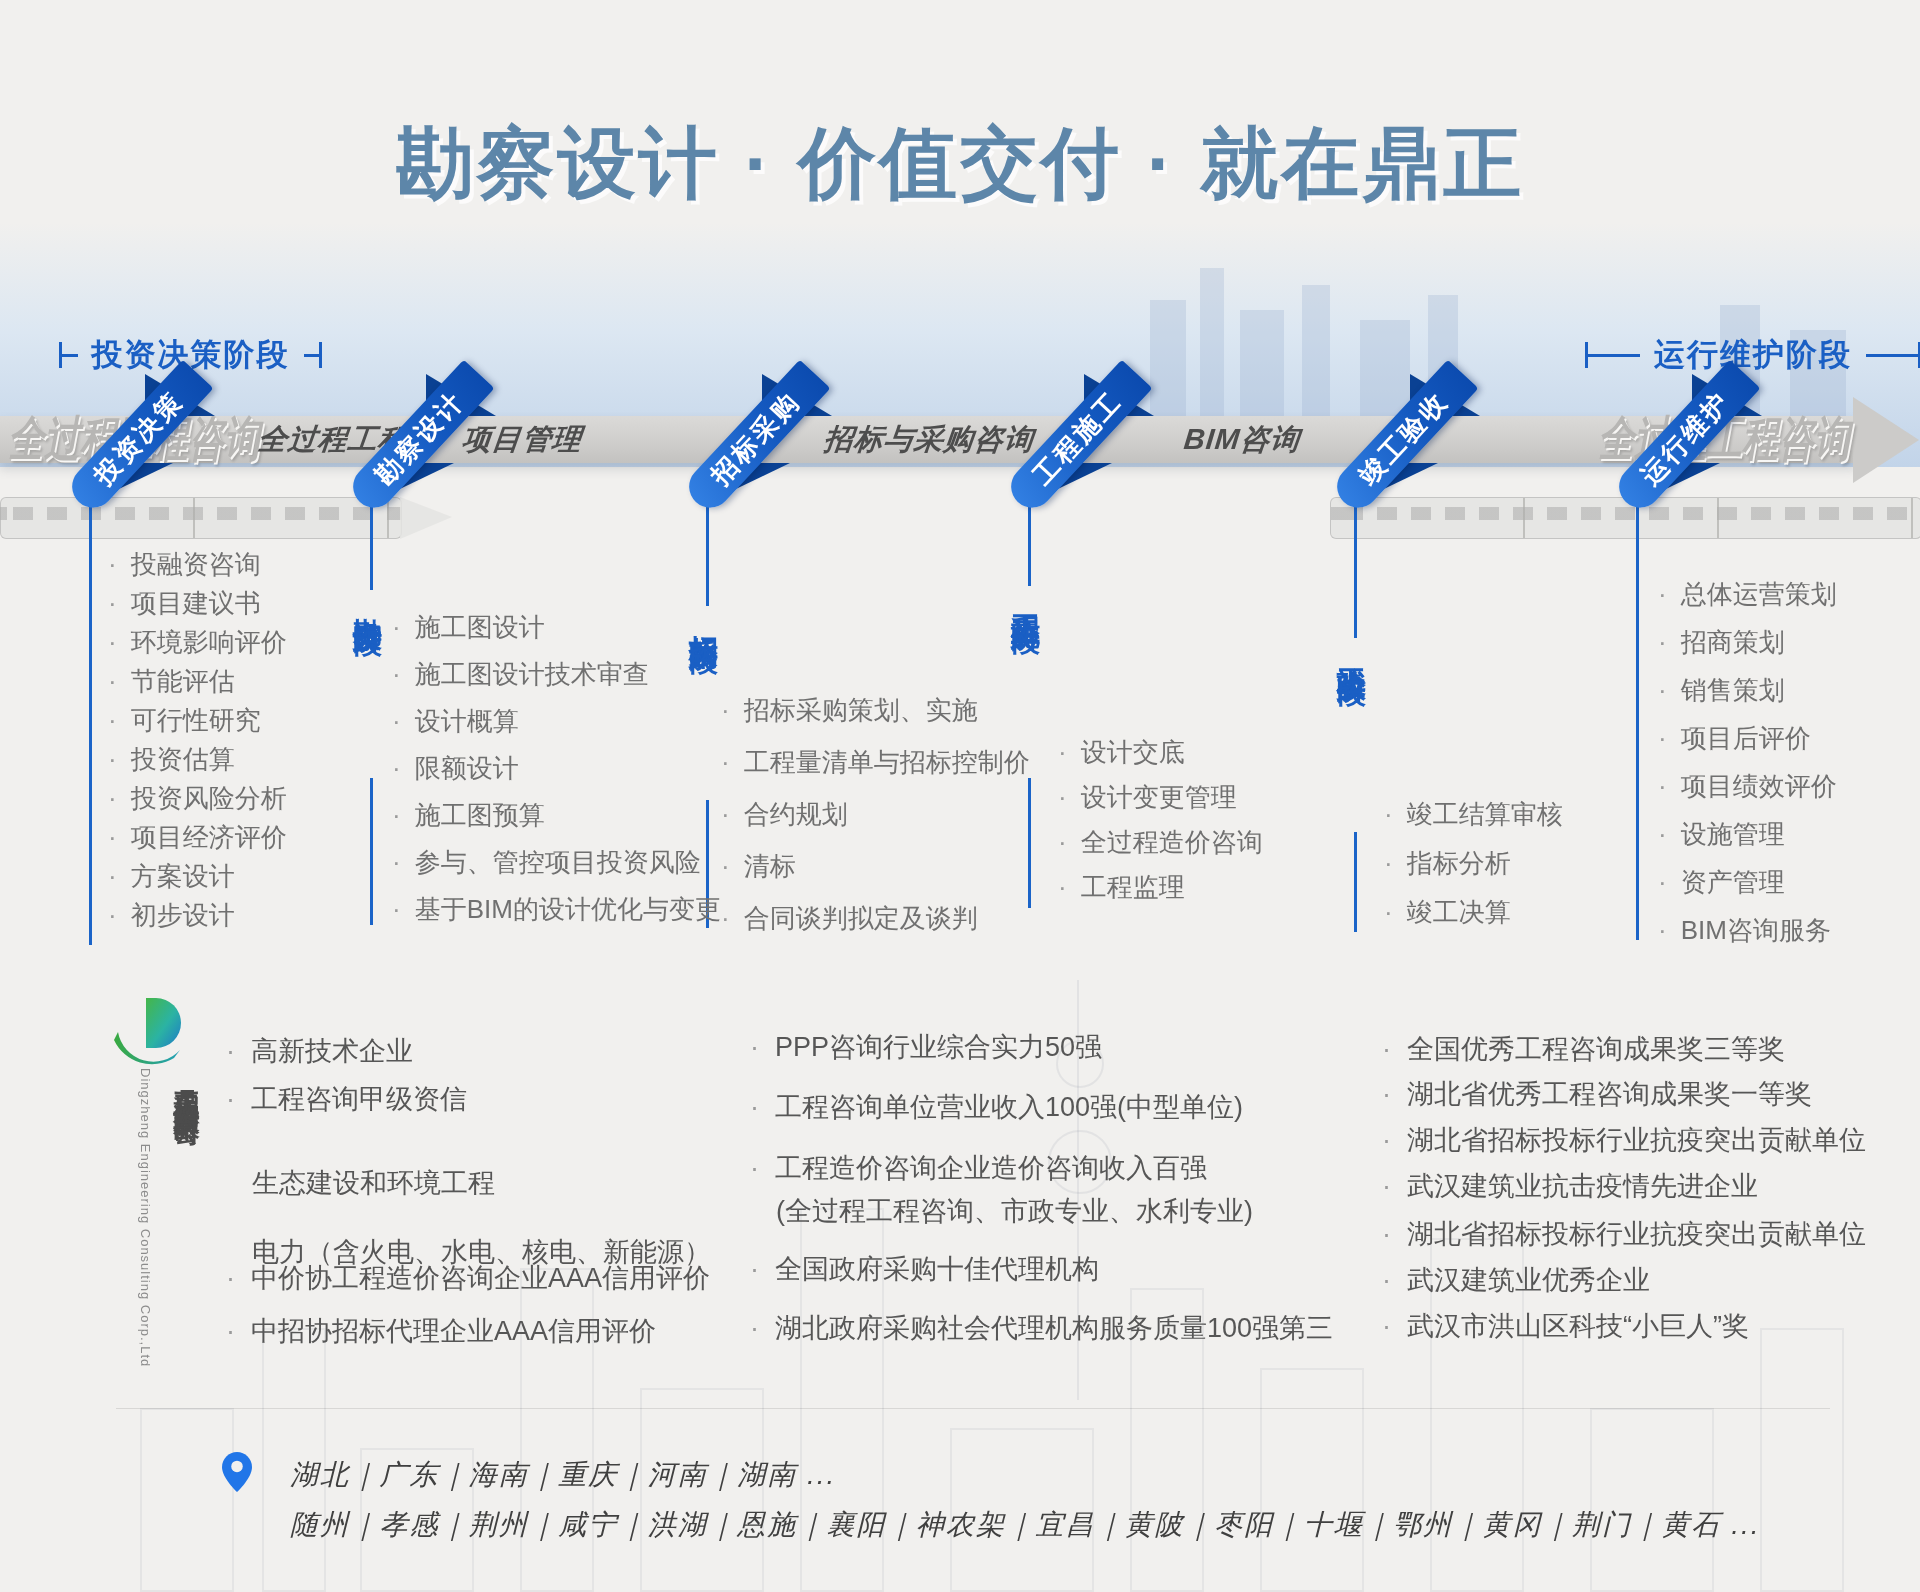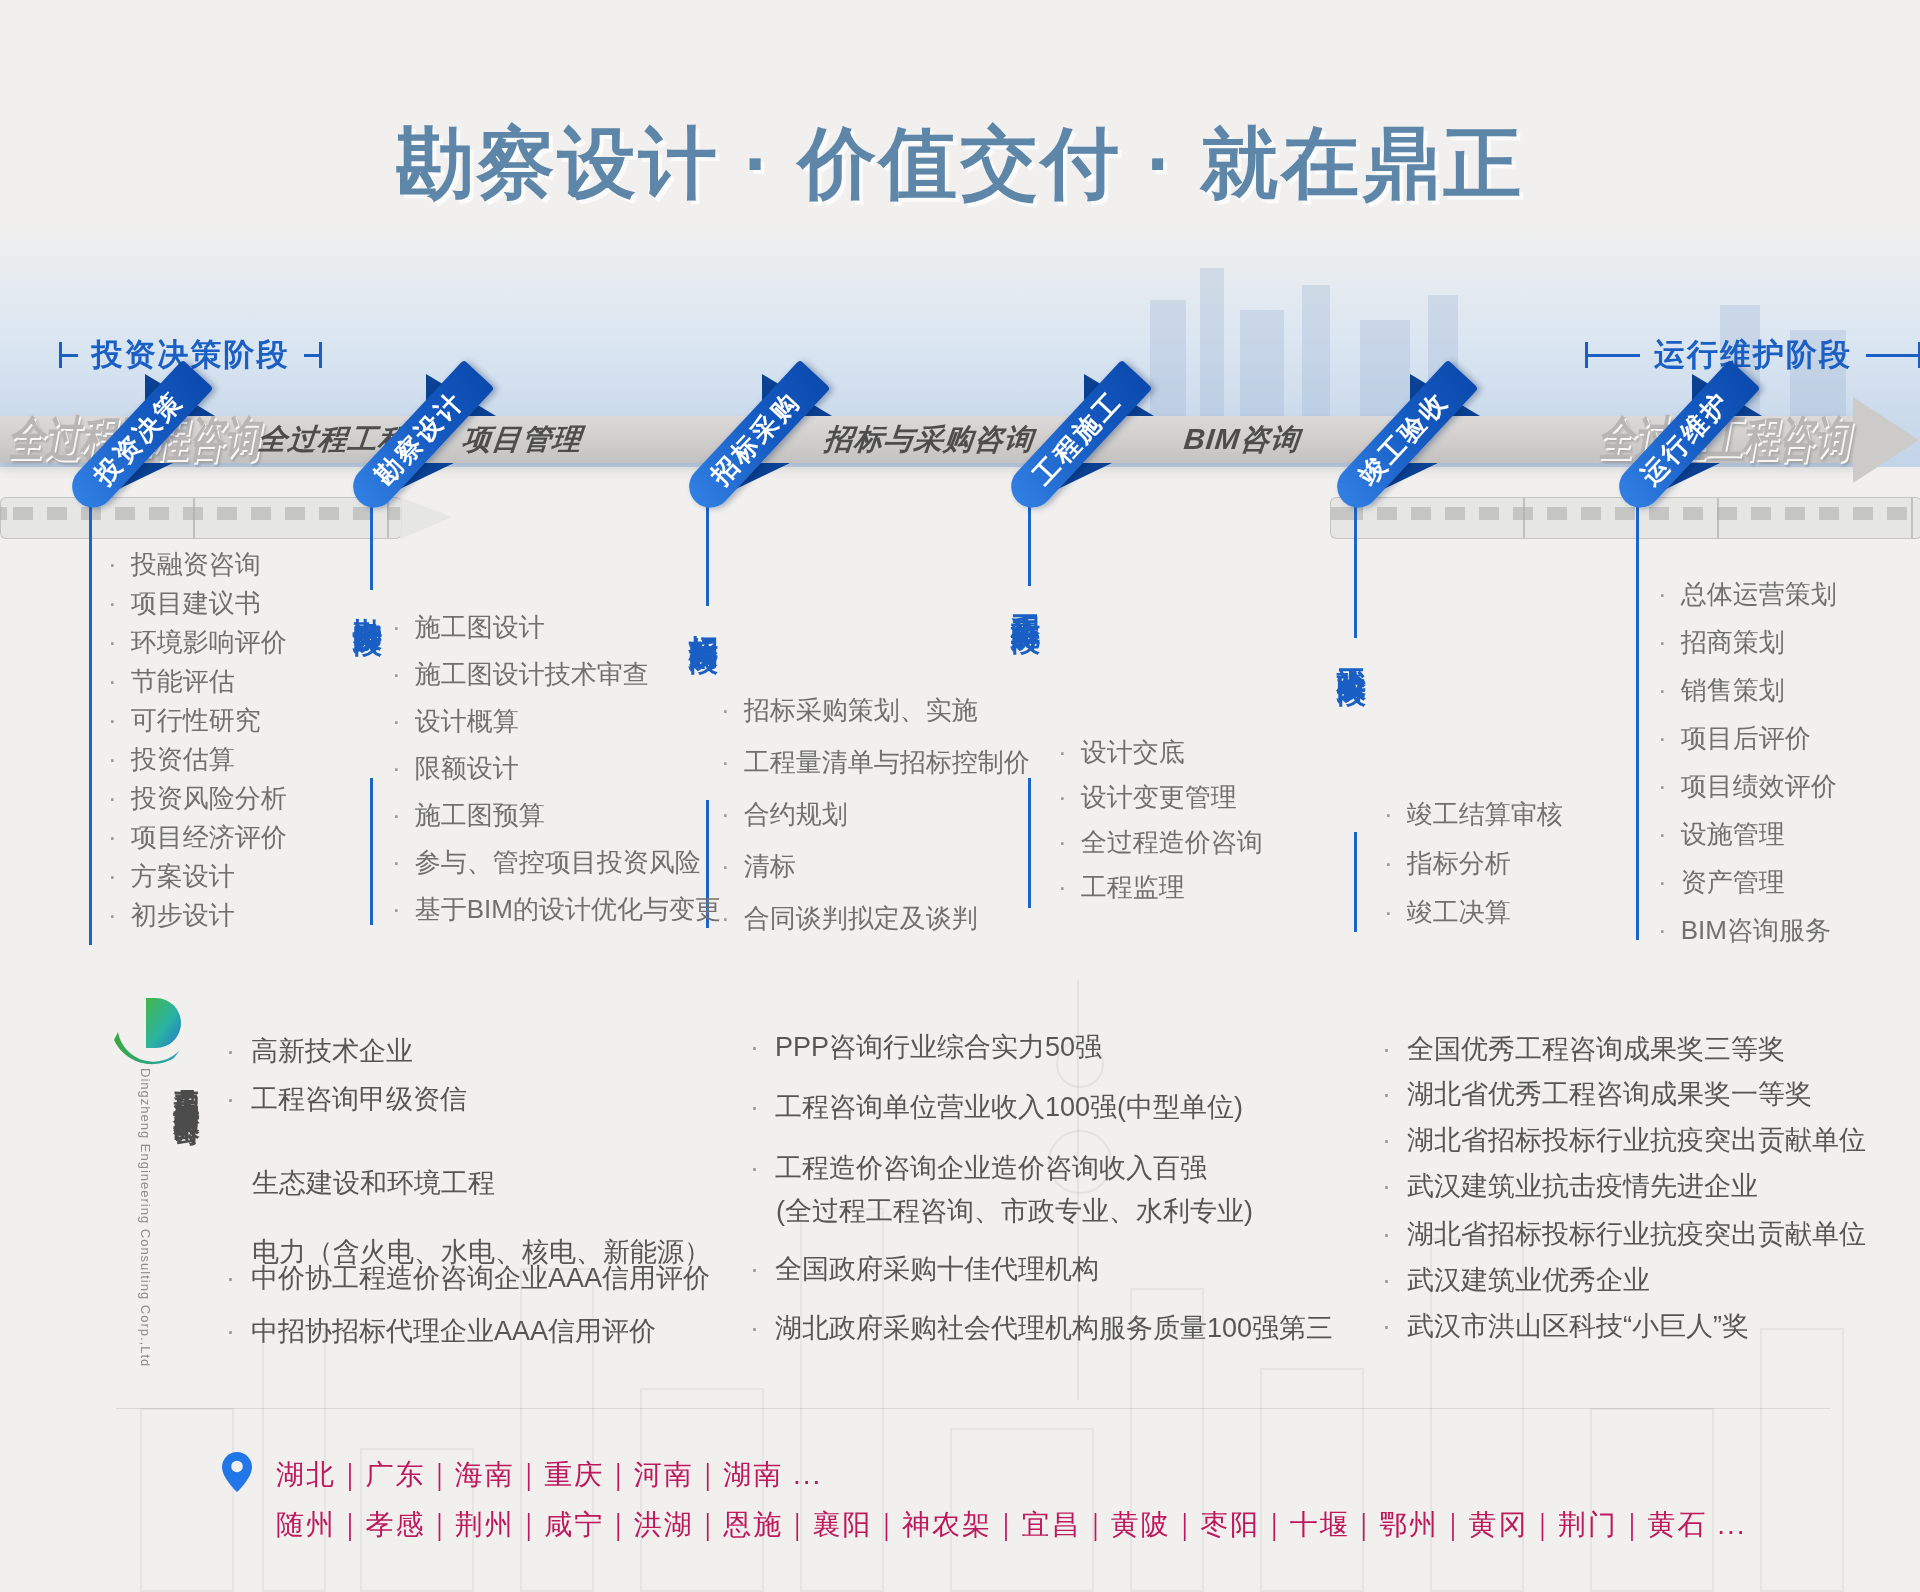--- a/index.html
+++ b/index.html
@@ -64,22 +64,22 @@
   .logo{position:absolute;left:108px;top:992px;}
   .cn-name{position:absolute;left:170px;top:1068px;writing-mode:vertical-rl;text-orientation:upright;
            font-size:26px;font-weight:bold;color:#4c4c4c;letter-spacing:3px;}
   .en-name{position:absolute;left:138px;top:1068px;writing-mode:vertical-rl;
            font-size:13px;color:#8c8c8c;letter-spacing:1px;}
   .cred{position:absolute;display:flex;align-items:center;height:34px;
         font-size:27px;color:#565656;white-space:nowrap;z-index:4;}
   .cred .dot{margin-right:16px;}
   .divider{position:absolute;left:116px;top:1408px;width:1714px;height:1px;background:rgba(0,0,0,.1);}
   
-  .locrow{position:absolute;left:276px;height:40px;display:flex;align-items:center;
-          font-size:28px;color:#be185d;letter-spacing:2px;white-space:nowrap;z-index:4;}
+  .locrow{position:absolute;left:290px;height:40px;display:flex;align-items:center;
+          font-size:28px;color:#404040;letter-spacing:2px;white-space:nowrap;z-index:4;font-style:italic;}
   .pin{position:absolute;left:222px;top:1452px;z-index:4;}
   
   .bld{position:absolute;bottom:0;border:2px solid rgba(120,132,145,.10);background:rgba(255,255,255,.03);z-index:0;}
   .pearl{position:absolute;border:2px solid rgba(120,132,145,.12);border-radius:50%;z-index:0;}
   .pearlmast{position:absolute;width:2px;background:rgba(120,132,145,.12);z-index:0;}
 </style>
 </head>
 <body>
 
 <div id="canvas">

